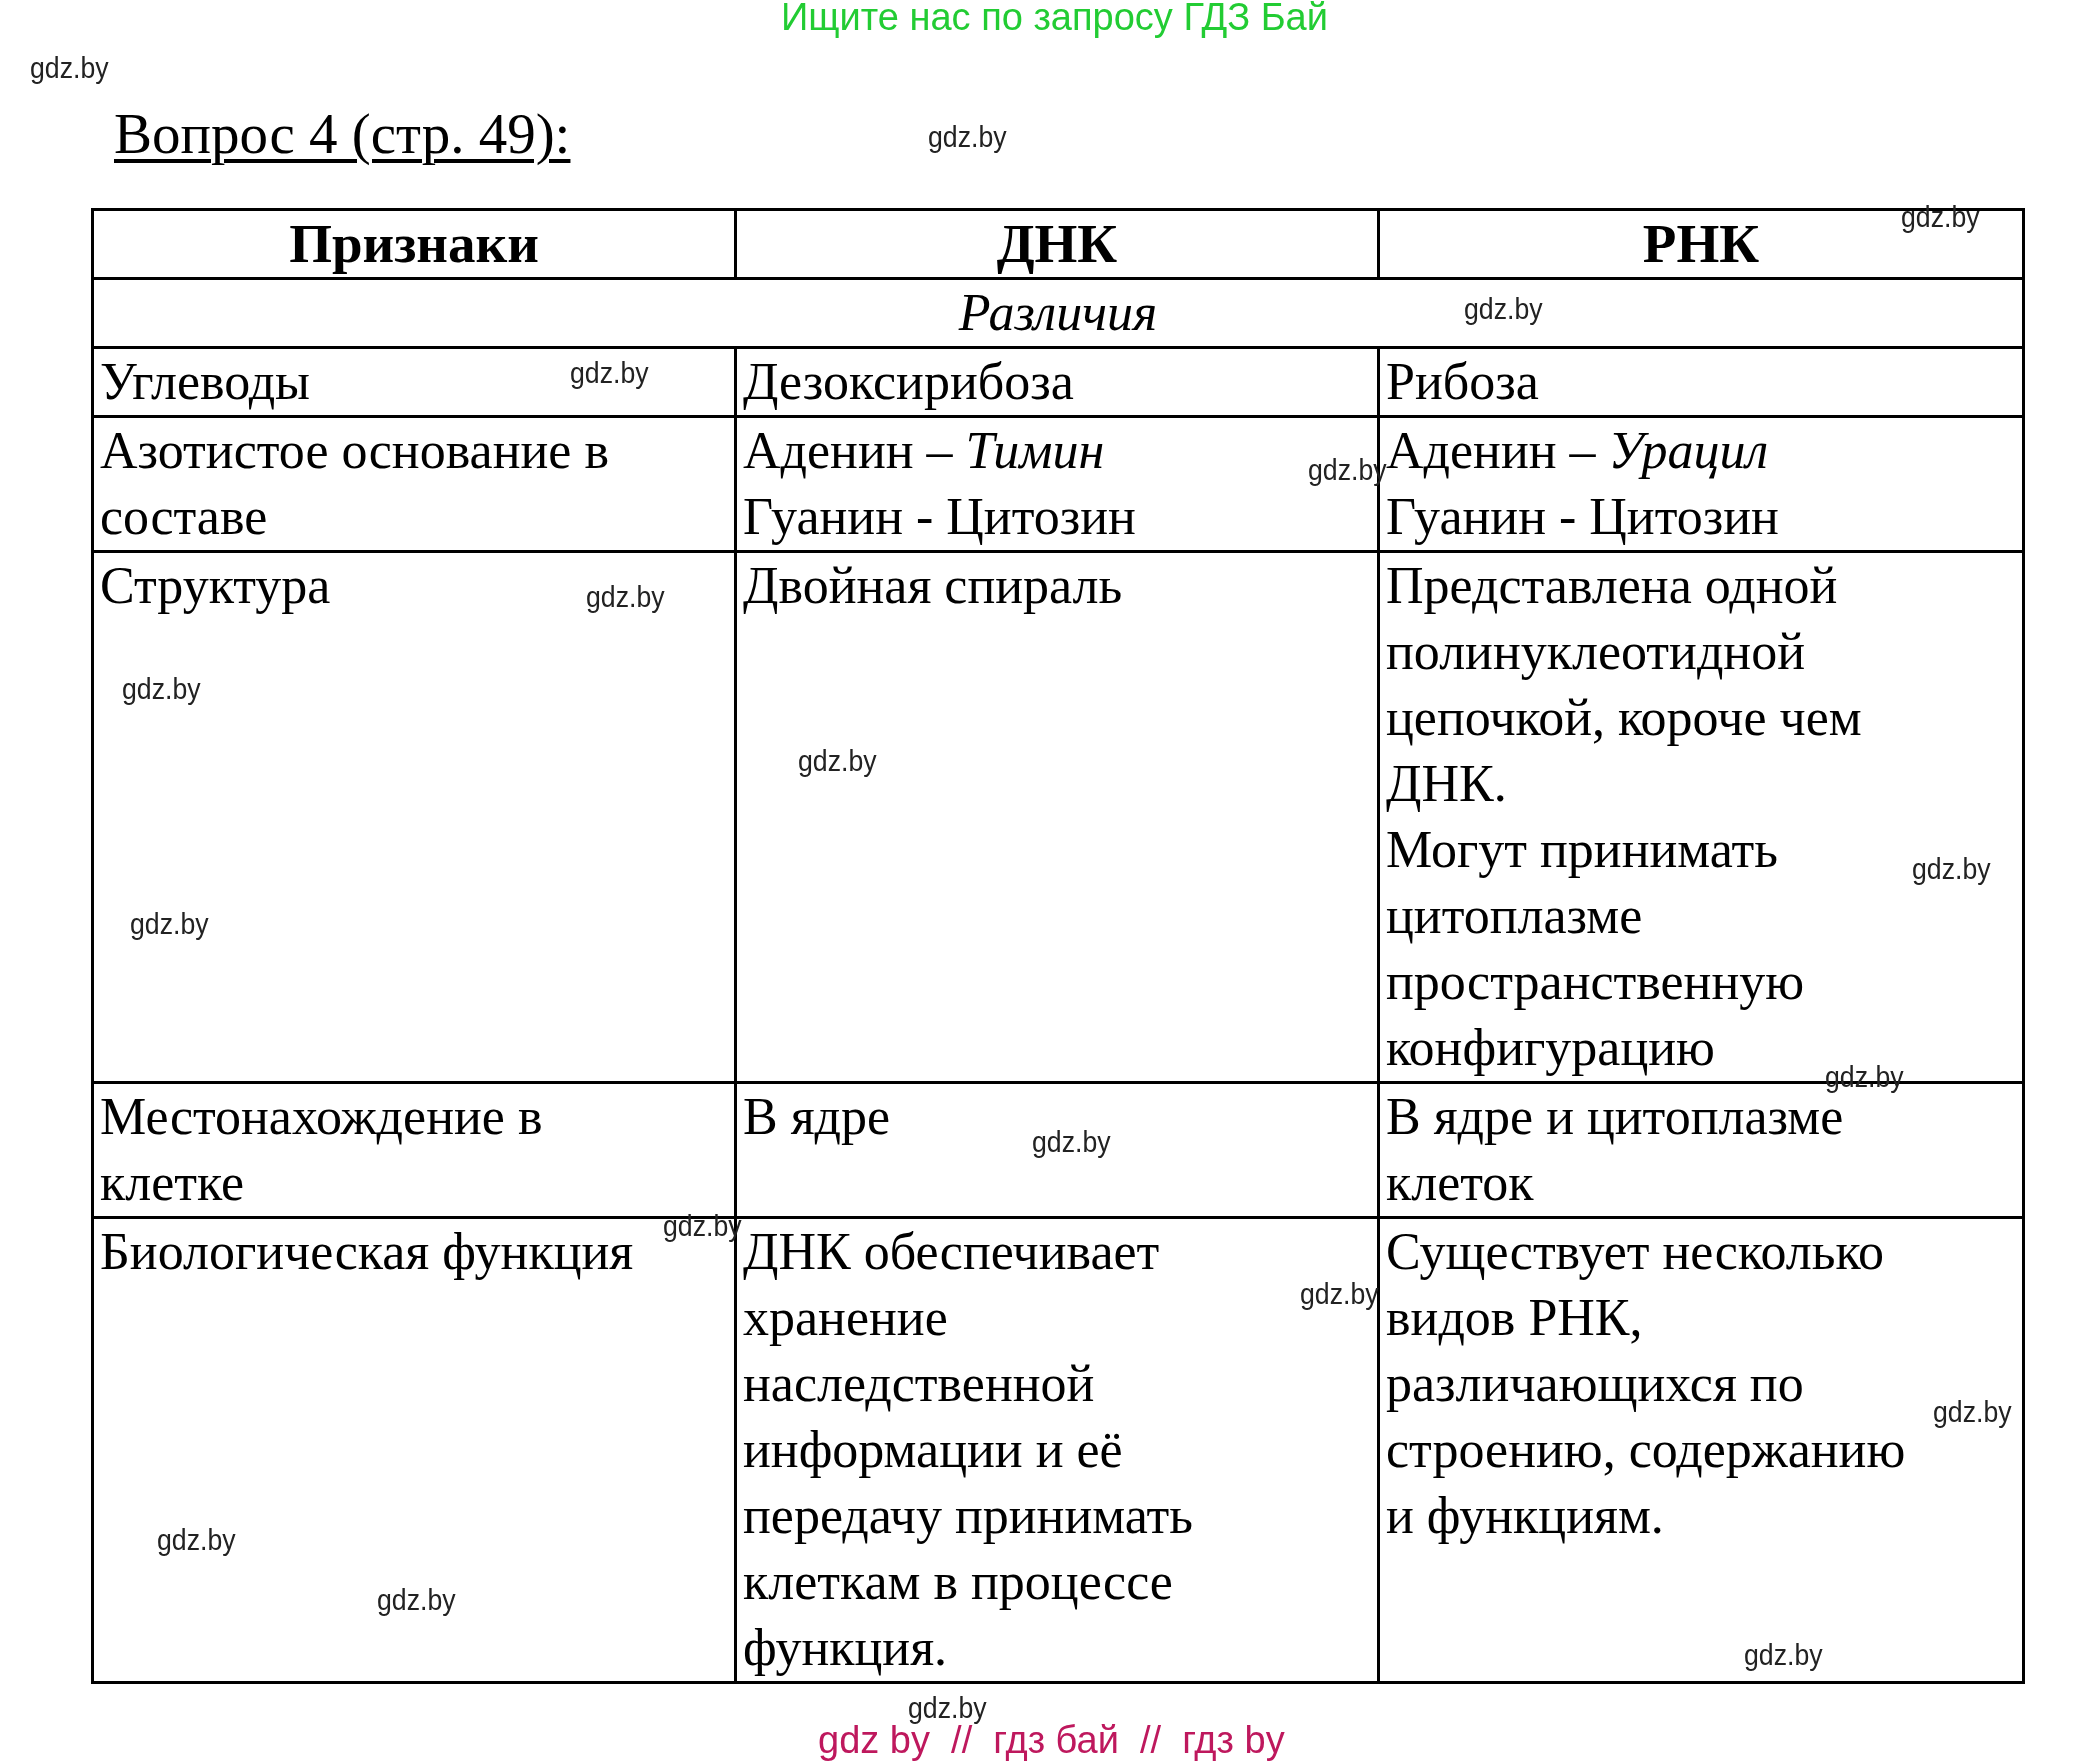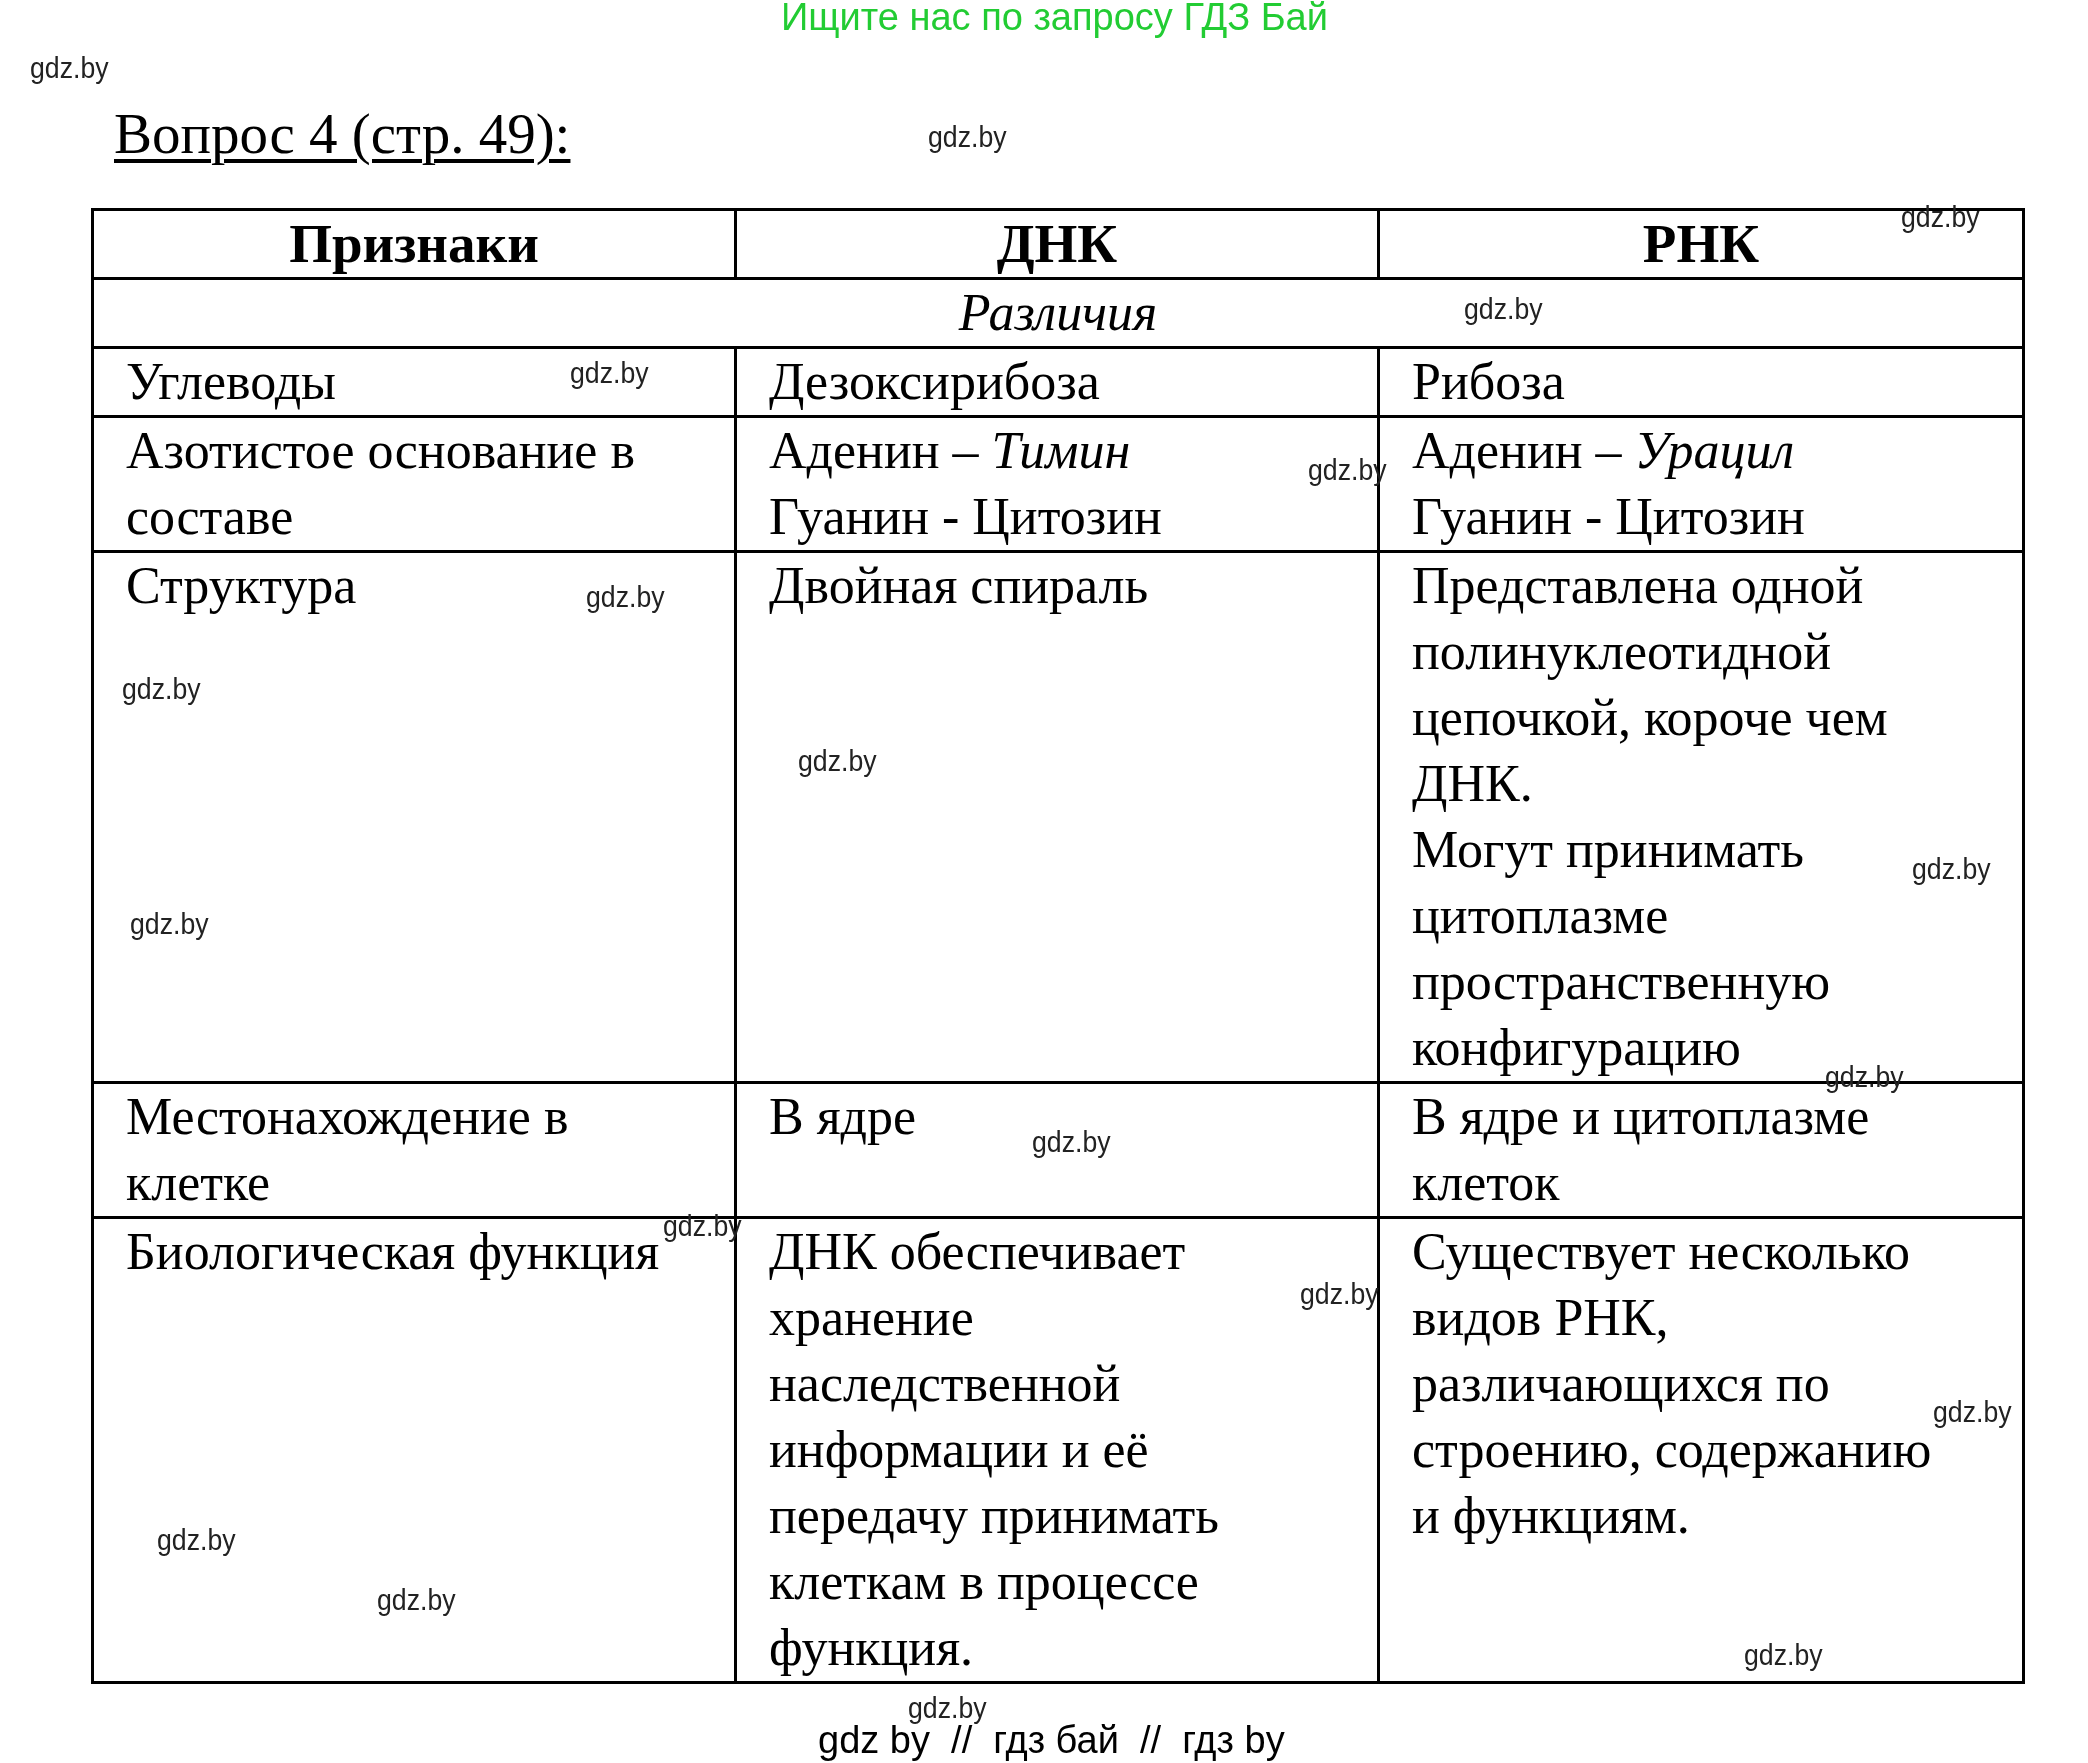--- a/index.html
+++ b/index.html
@@ -5,24 +5,24 @@
   html, body { margin:0; padding:0; background:#ffffff; }
   body { width:2089px; height:1763px; position:relative; overflow:hidden;
          font-family:"Liberation Serif", "DejaVu Serif", serif; color:#000; }
   .promo { position:absolute; left:781px; top:-4px; font-family:"Liberation Sans", sans-serif;
            font-size:38px; color:#22cc33; white-space:nowrap; letter-spacing:0px; }
   .question { position:absolute; left:114px; top:101px; font-size:57px; text-decoration:underline;
               text-decoration-thickness:4px; text-underline-offset:6px; white-space:nowrap; }
   .wm { position:absolute; font-family:"Liberation Sans", sans-serif; font-size:29px; color:#222;
         white-space:nowrap; line-height:1; transform:scaleX(0.92); transform-origin:left top; }
   .footer { position:absolute; left:818px; top:1719px; font-family:"Liberation Sans", sans-serif;
-            font-size:38px; color:#000000; white-space:pre; }
+            font-size:38px; color:#be185d; white-space:pre; }
   table.cmp { position:absolute; left:91px; top:208px; width:1931px; border-collapse:collapse;
               table-layout:fixed; }
-  table.cmp td, table.cmp th { border:3px solid #000; vertical-align:top; padding:0 32px;
+  table.cmp td, table.cmp th { border:3px solid #000; vertical-align:top; padding:0 6px;
               font-size:52px; line-height:66px; font-weight:normal; text-align:left; }
   table.cmp th { text-align:center; font-weight:bold; font-size:55px; }
   .h-hdr { height:63px; }
   .h-diff { height:65px; }
   .h-carb { height:65px; }
   .h-base { height:133px;margin-top:16px; }
   .h-struct { height:529px; }
   .h-loc { height:132px; }
   .h-bio { height:462px;margin-left:9px; }
   td.sub { text-align:center !important; font-weight:bold; font-style:italic; }

